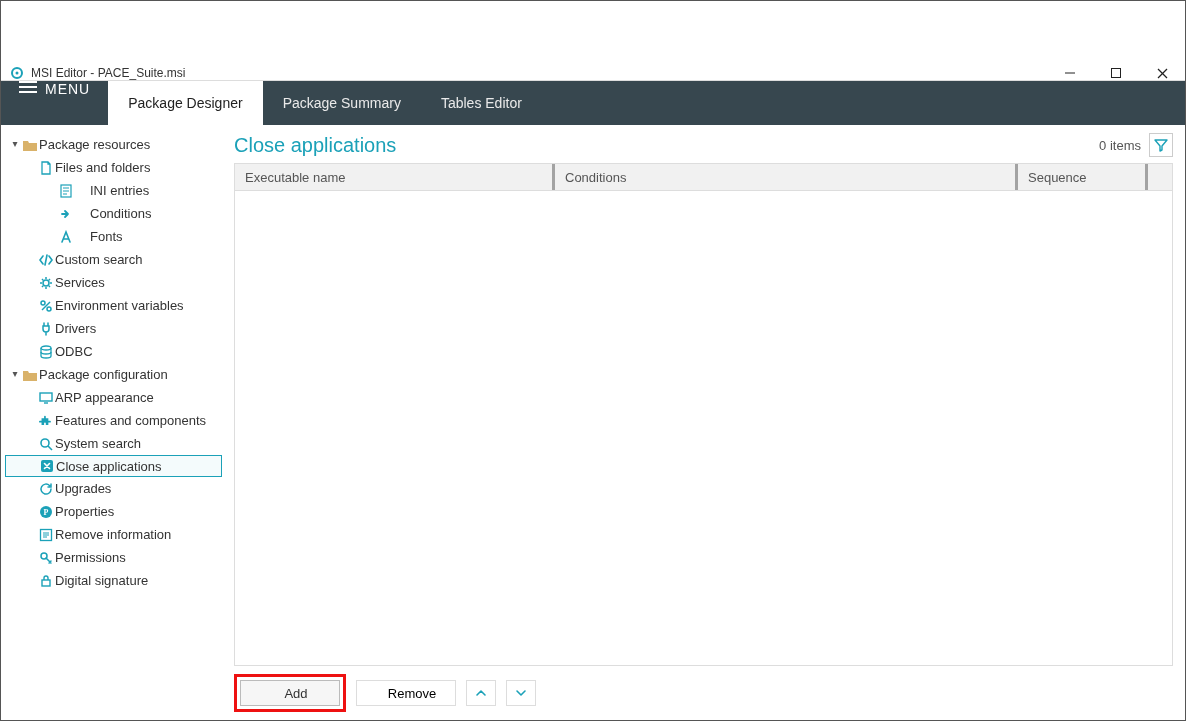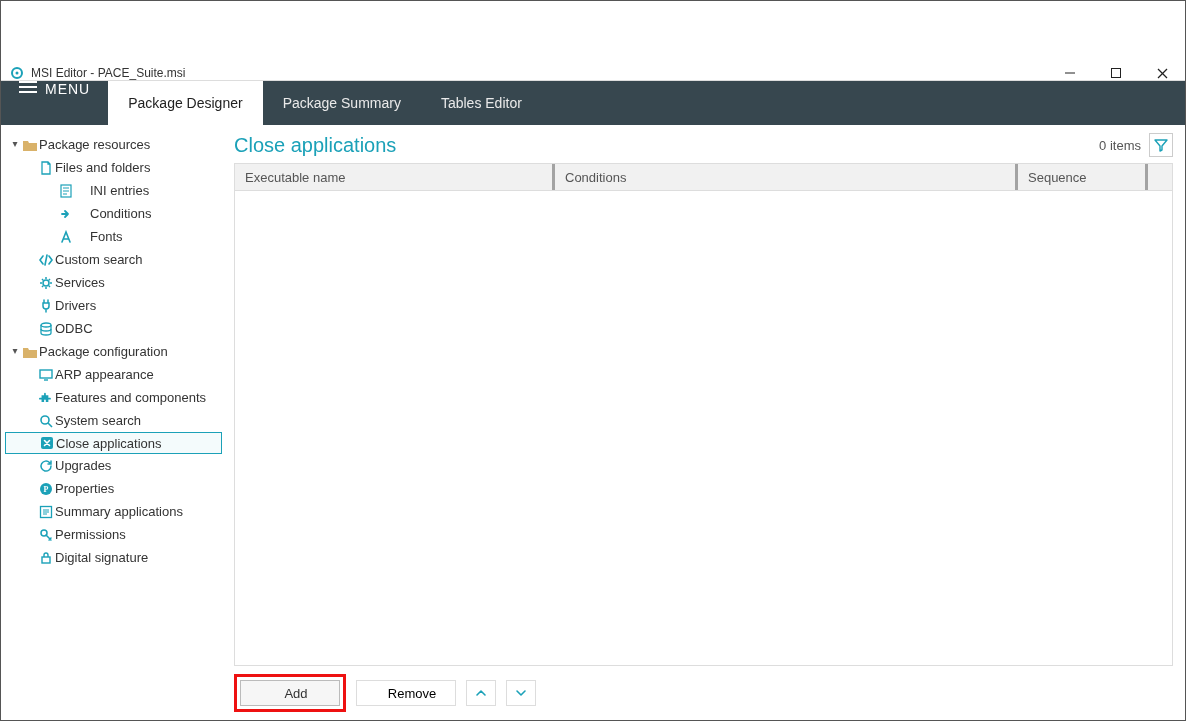--- a/index.html
+++ b/index.html
@@ -299,20 +299,30 @@
               <line x1="11" y1="3" x2="9.8" y2="4.2"></line>
               <line x1="4.2" y1="9.8" x2="3" y2="11"></line>
             </g>
           </svg>
         </span>
       <span>Services</span>
     </div>
     <div class="tree-row ind-1">
       <span class="icon">
           <svg width="14" height="14" viewBox="0 0 14 14">
+            <circle cx="4" cy="4" r="2" fill="none" stroke="#1ba1b8" stroke-width="1.5"></circle>
+            <circle cx="10" cy="10" r="2" fill="none" stroke="#1ba1b8" stroke-width="1.5"></circle>
+            <line x1="11" y1="3" x2="3" y2="11" stroke="#1ba1b8" stroke-width="1.5"></line>
+          </svg>
+        </span>
+      <span>Environment variables</span>
+    </div>
+    <div class="tree-row ind-1">
+      <span class="icon">
+          <svg width="14" height="14" viewBox="0 0 14 14">
             <path d="M5 4V1M9 4V1M4 4h6v3a3 3 0 0 1-6 0zM7 10v3" fill="none" stroke="#1ba1b8" stroke-width="1.5" stroke-linecap="round"></path>
           </svg>
         </span>
       <span>Drivers</span>
     </div>
     <div class="tree-row ind-1">
       <span class="icon">
           <svg width="14" height="14" viewBox="0 0 14 14">
             <ellipse cx="7" cy="3" rx="5" ry="2" fill="none" stroke="#1ba1b8" stroke-width="1.3"></ellipse>
             <path d="M2 3v8c0 1.1 2.2 2 5 2s5-.9 5-2V3" fill="none" stroke="#1ba1b8" stroke-width="1.3"></path>
@@ -385,21 +395,21 @@
     </div>
     <div class="tree-row ind-1">
       <span class="icon">
           <svg width="14" height="14" viewBox="0 0 14 14">
             <rect x="1.5" y="1.5" width="11" height="11" fill="none" stroke="#1ba1b8" stroke-width="1.3"></rect>
             <line x1="4" y1="5" x2="10" y2="5" stroke="#1ba1b8"></line>
             <line x1="4" y1="7" x2="10" y2="7" stroke="#1ba1b8"></line>
             <line x1="4" y1="9" x2="8" y2="9" stroke="#1ba1b8"></line>
           </svg>
         </span>
-      <span>Summary applications</span>
+      <span>Remove information</span>
     </div>
     <div class="tree-row ind-1">
       <span class="icon">
           <svg width="14" height="14" viewBox="0 0 14 14">
             <circle cx="5" cy="5" r="3" fill="none" stroke="#1ba1b8" stroke-width="1.5"></circle>
             <path d="M7 7l5 5M10 12l1-1M11 11l1-1" stroke="#1ba1b8" stroke-width="1.5" stroke-linecap="round"></path>
           </svg>
         </span>
       <span>Permissions</span>
     </div>

